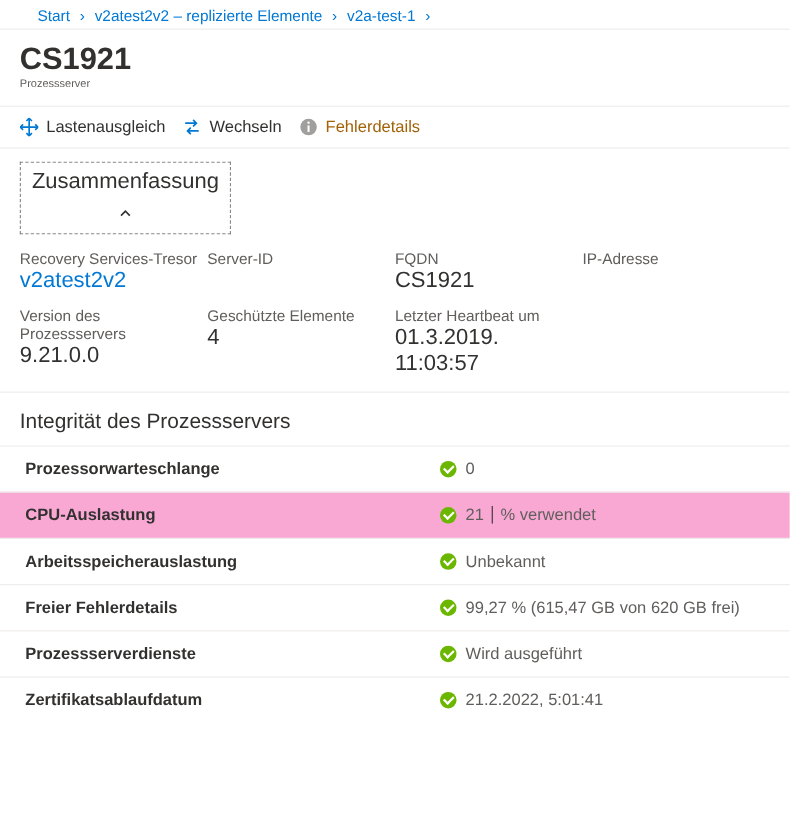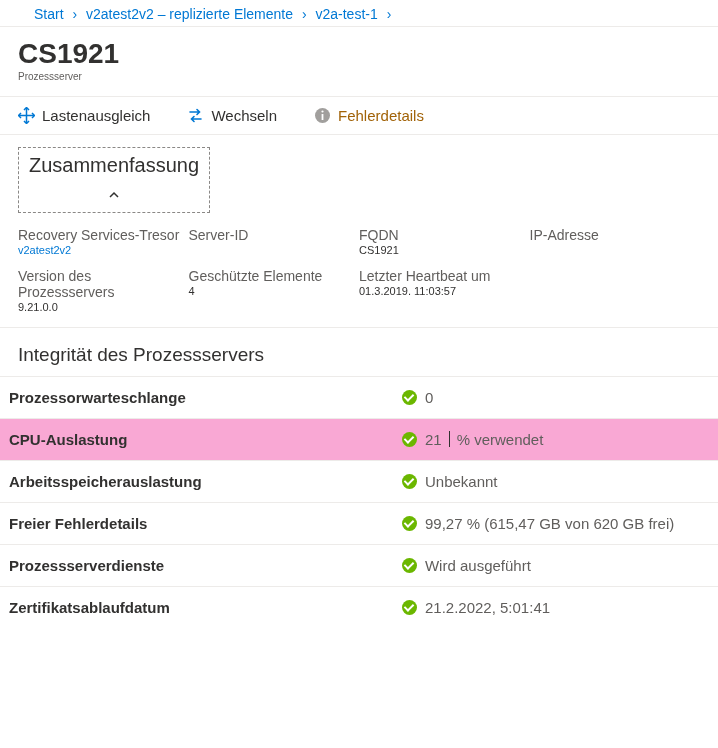--- a/index.html
+++ b/index.html
@@ -36,21 +36,21 @@
   }
   .header .subtitle {
     font-size: 10px;
     color: #605e5c;
     margin-top: 1px;
   }
   .toolbar {
     display: flex;
     align-items: center;
     padding: 10px 18px;
-    gap: 37px;
+    gap: 16px;
     border-bottom: 1px solid #edebe9;
   }
   .toolbar-item {
     display: flex;
     align-items: center;
     gap: 7px;
     cursor: pointer;
     font-size: 15px;
     color: #323130;
   }
@@ -82,38 +82,38 @@
     grid-template-columns: 1fr 1fr 1fr 1fr;
     padding: 4px 18px 14px 18px;
     row-gap: 12px;
     border-bottom: 1px solid #edebe9;
   }
   .summary-item .label {
     font-size: 14px;
     color: #605e5c;
   }
   .summary-item .value {
-    font-size: 11px;
+    font-size: 20px;
     color: #323130;
     margin-top: 1px;
   }
   .summary-item .value.link {
     color: #0078d4;
     cursor: pointer;
   }
   .section-title {
     padding: 16px 18px 10px 18px;
     font-size: 19px;
     font-weight: 400;
     color: #323130;
   }
   .health-row {
     display: flex;
     align-items: center;
-    padding: 12px 1px;
+    padding: 12px 15px;
     border-top: 1px solid #edebe9;
   }
   .health-row.highlight {
     background: #f9a8d4;
   }
   .health-label {
     flex: 0 0 56%;
     font-weight: 700;
     font-size: 15px;
     padding-left: 8px;

